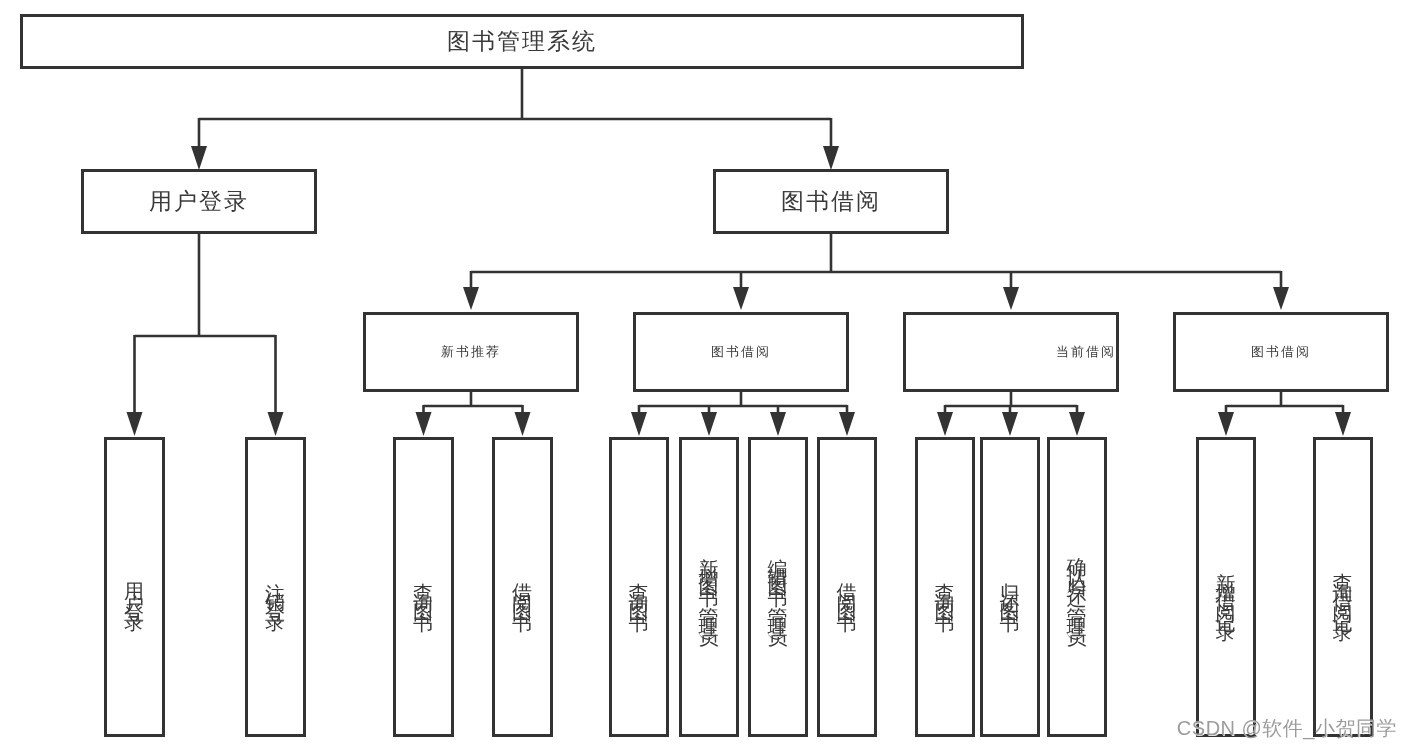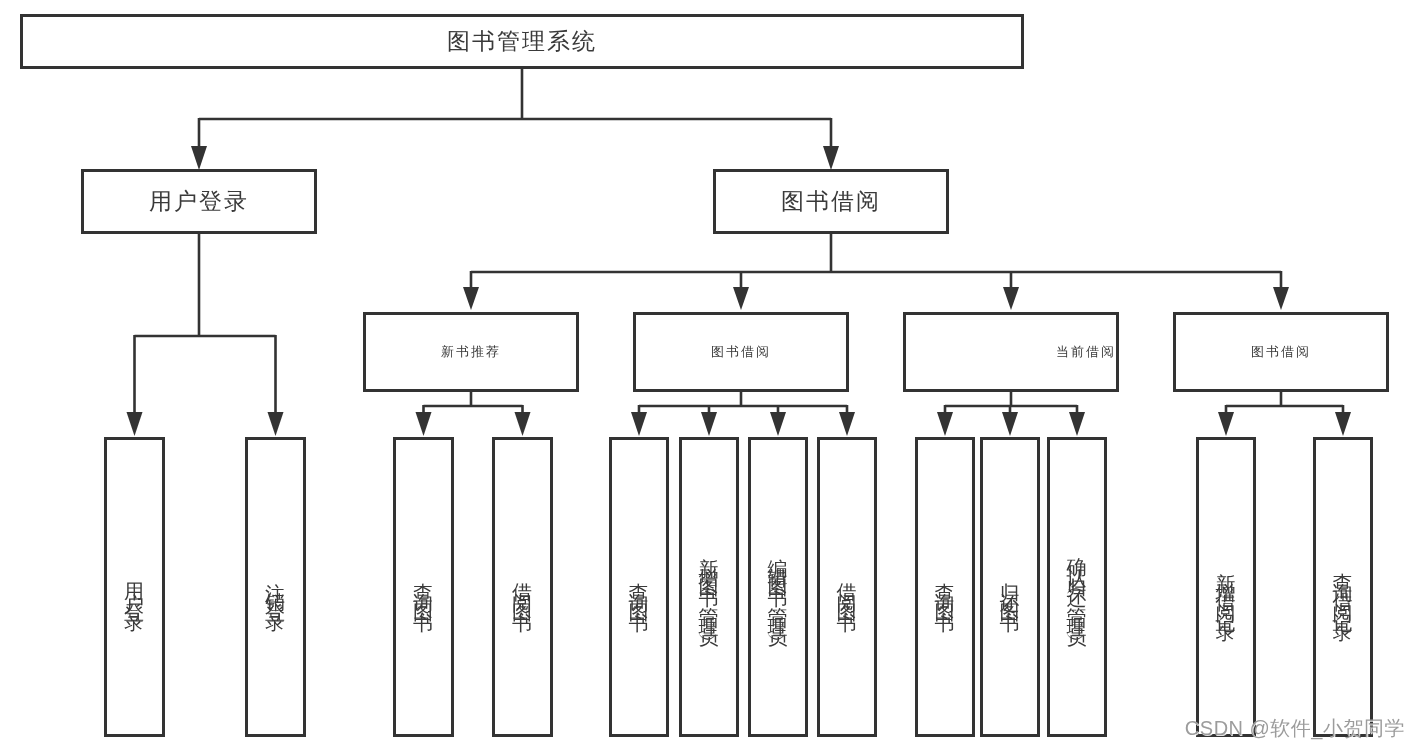--- a/index.html
+++ b/index.html
@@ -79,21 +79,21 @@
   .l-7  { left: 748px; }
   .l-8  { left: 817px; }
   .l-9  { left: 915px; }
   .l-10 { left: 980px; }
   .l-11 { left: 1047px; }
   .l-12 { left: 1196px; }
   .l-13 { left: 1313px; }
 
   .watermark {
     position: absolute;
-    right: 0;
+    right: 8px;
     bottom: 5px;
     font-size: 20px;
     color: var(--watermark);
     text-shadow: 1px 1px 0 rgba(255,255,255,0.85);
     letter-spacing: 0.5px;
     z-index: 5;
     white-space: nowrap;
   }
 </style>
 </head>

